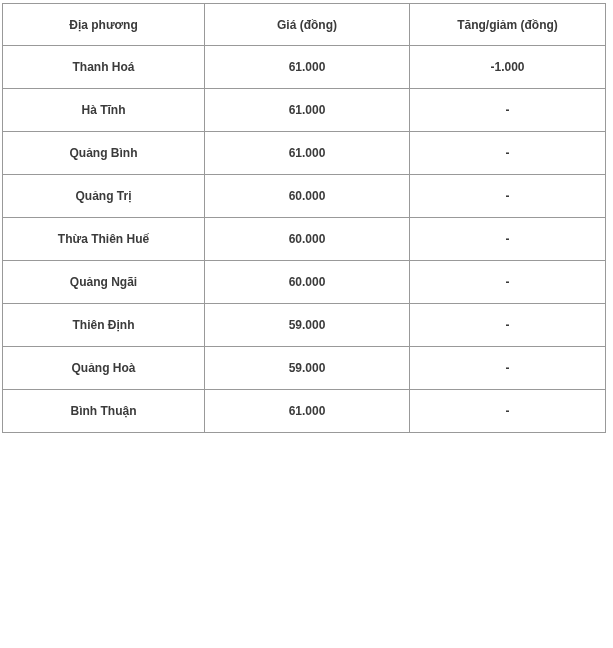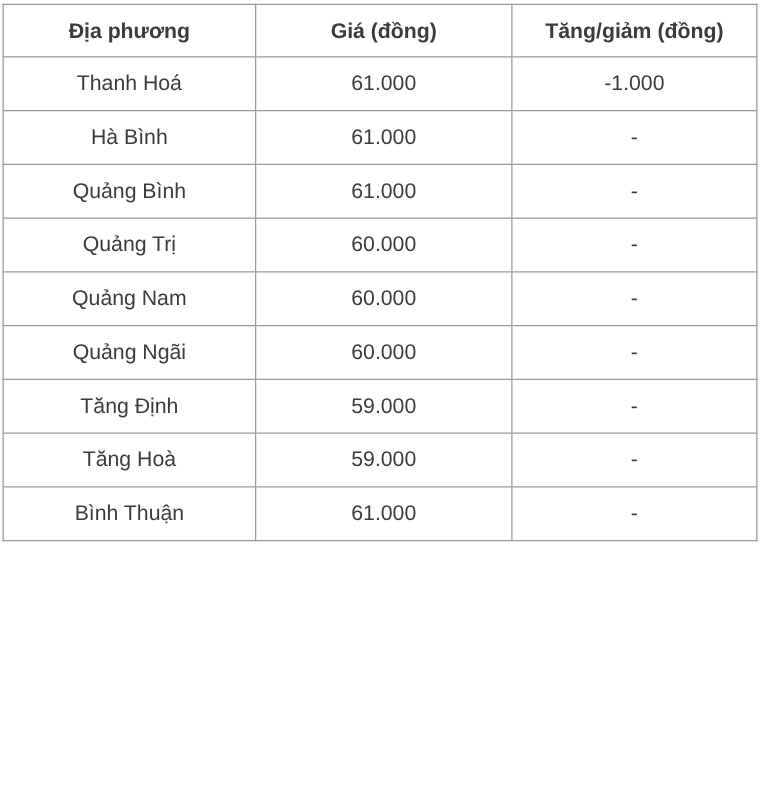--- a/index.html
+++ b/index.html
@@ -22,32 +22,32 @@
     width: 603px;
   }
   .price-table col.c1 { width: 202px; }
   .price-table col.c2 { width: 205px; }
   .price-table col.c3 { width: 196px; }
   .price-table th,
   .price-table td {
     border: 1px solid #999999;
     text-align: center;
     vertical-align: middle;
-    font-size: 17px;
+    font-size: 12px;
     color: #3b3b3b;
     padding: 0;
     overflow: hidden;
     white-space: nowrap;
   }
   .price-table th {
     font-weight: 700;
     height: 41px;
   }
   .price-table td {
-    font-weight: 400;
+    font-weight: 700;
     height: 42px;
   }
 </style>
 </head>
 <body>
 
 <div class="table-wrap">
   <table class="price-table">
     <colgroup>
       <col class="c1">
@@ -61,51 +61,51 @@
         <th>Tăng/giảm (đồng)</th>
       </tr>
     </thead>
     <tbody>
         <tr>
           <td>Thanh Hoá</td>
           <td>61.000</td>
           <td>-1.000</td>
         </tr>
         <tr>
-          <td>Hà Bình</td>
+          <td>Hà Tĩnh</td>
           <td>61.000</td>
           <td>-</td>
         </tr>
         <tr>
           <td>Quảng Bình</td>
           <td>61.000</td>
           <td>-</td>
         </tr>
         <tr>
           <td>Quảng Trị</td>
           <td>60.000</td>
           <td>-</td>
         </tr>
         <tr>
-          <td>Quảng Nam</td>
+          <td>Thừa Thiên Huế</td>
           <td>60.000</td>
           <td>-</td>
         </tr>
         <tr>
           <td>Quảng Ngãi</td>
           <td>60.000</td>
           <td>-</td>
         </tr>
         <tr>
-          <td>Tăng Định</td>
+          <td>Thiên Định</td>
           <td>59.000</td>
           <td>-</td>
         </tr>
         <tr>
-          <td>Tăng Hoà</td>
+          <td>Quảng Hoà</td>
           <td>59.000</td>
           <td>-</td>
         </tr>
         <tr>
           <td>Bình Thuận</td>
           <td>61.000</td>
           <td>-</td>
         </tr>
       </tbody>
   </table>

